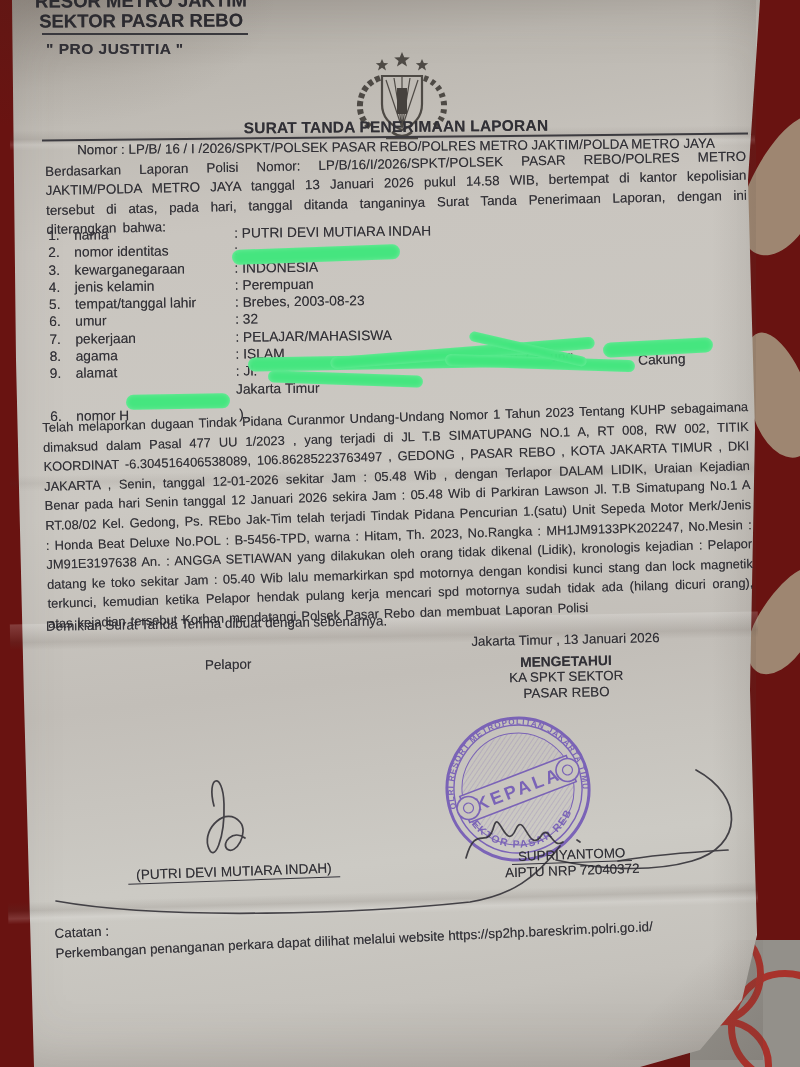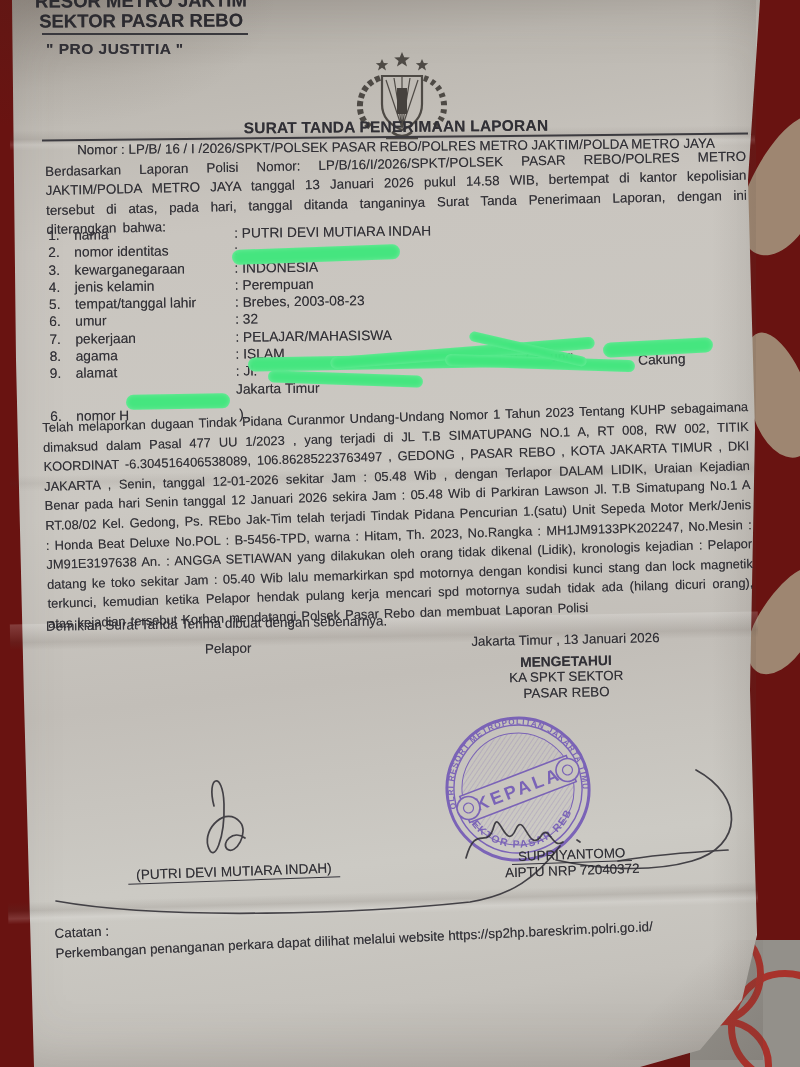--- a/index.html
+++ b/index.html
@@ -37,21 +37,21 @@
   .frow .fno{width:26px;flex:none;}
   .frow .flabel{width:160px;flex:none;}
   .frow.gap{margin-top:8px;}
   .frag{position:absolute;font-size:13.8px;}
 
   .bodyp{left:45px;top:418px;width:706px;font-size:12.9px;line-height:19.6px;text-align:justify;transform:rotate(-1.7deg);transform-origin:0 45%;word-spacing:1.5px;}
   .closing{left:46px;top:616px;font-size:13.4px;transform:rotate(-.9deg);}
 
   .sig-right{left:458px;top:632px;width:216px;text-align:center;font-size:13.4px;line-height:15.5px;transform:rotate(-1.2deg);}
   .sig-right .head{font-weight:bold;margin-top:6px;font-size:13.8px;}
-  .rep-label{left:205px;top:641px;font-size:13.5px;transform:rotate(-1deg);}
+  .rep-label{left:205px;top:657px;font-size:13.5px;transform:rotate(-1deg);}
   .app-name-block{left:452px;top:847px;width:240px;text-align:center;font-size:13.4px;line-height:16px;transform:rotate(-2deg);}
   .app-name-block .nm{border-bottom:1.4px solid #33323a;padding:0 6px;}
   .rep-name{left:128px;top:864px;width:212px;text-align:center;font-size:13.6px;border-bottom:1.6px solid #33323a;padding-bottom:1px;transform:rotate(-2deg);}
 
   .note{left:56px;top:924px;width:650px;font-size:13.4px;line-height:20px;transform:rotate(-2.6deg);transform-origin:0 100%;}
 
   
   .redact{position:absolute;background:#41e77d;border-radius:8px;opacity:.97;box-shadow:inset 0 0 5px rgba(255,255,255,.28);}
 
   

